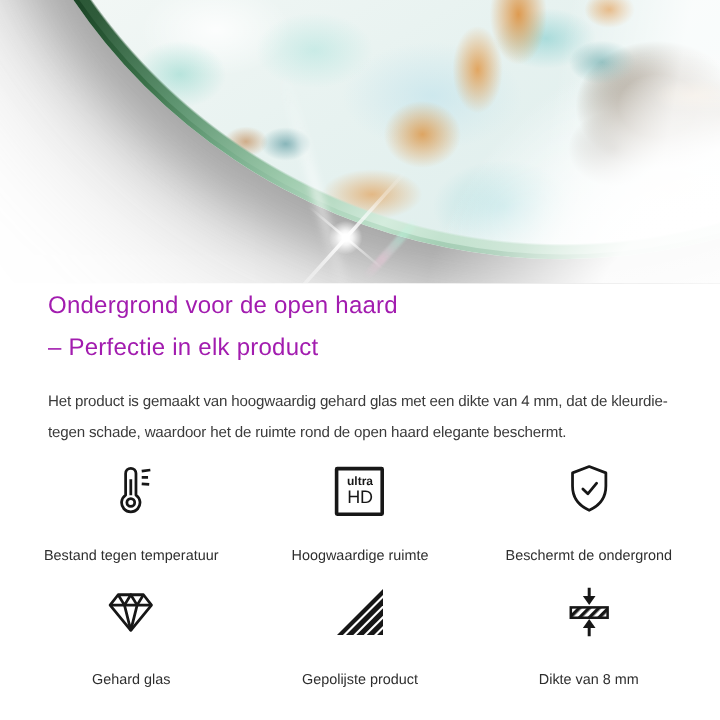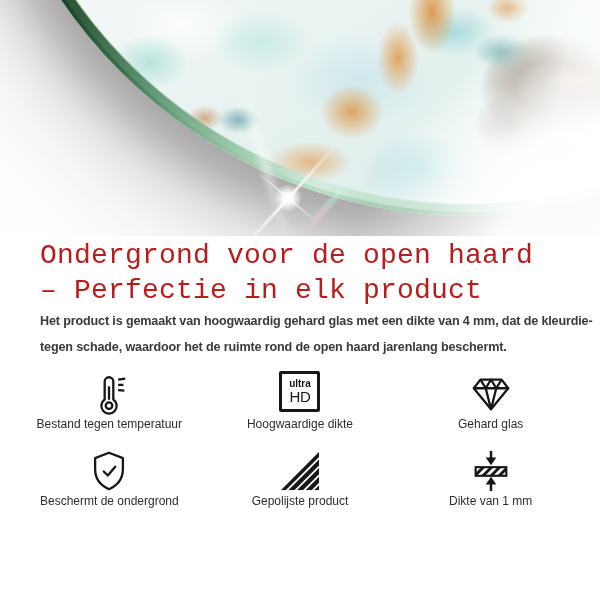--- a/index.html
+++ b/index.html
@@ -98,48 +98,47 @@
   .sparkle-prism {
     position: absolute; left: 6px; top: 6px; width: 64px; height: 7px;
     transform: rotate(-48deg); filter: blur(1px); opacity: 0.55;
     background: linear-gradient(90deg, rgba(170,240,255,0), rgba(255,205,230,0.7), rgba(185,255,230,0.7), rgba(255,255,200,0));
   }
 
   
   .copy { padding: 0 40px; }
   .title {
     margin: 2px 0 0 0;
-    font-family: Liberation Mono, monospace;
+    font-family: Liberation Sans, sans-serif;
     font-weight: 400;
-    font-size: 28px;
+    font-size: 20px;
     line-height: 35px;
-    color: #b91c1c;
+    color: #a21caf;
     letter-spacing: 0.2px;
   }
   .intro {
-    margin-top: 0;
+    margin-top: 13px;
     font-size: 12.6px;
     letter-spacing: -0.15px;
     line-height: 26px;
     color: #3a3a3a;
     white-space: nowrap;
-    font-weight: bold;
   }
 
   
   .features {
     display: grid;
     grid-template-columns: repeat(3, 1fr);
     row-gap: 17px;
     padding: 0 14px;
     margin-top: 11px;
   }
   .feature { display: flex; flex-direction: column; align-items: center; }
-  .icon-box { height: 46px; display: flex; align-items: flex-start; justify-content: center; }
-  .feature-label { margin-top: 0; font-size: 12px; color: #2e2e2e; }
+  .icon-box { height: 46px; display: flex; align-items: flex-end; justify-content: center; }
+  .feature-label { margin-top: 26px; font-size: 12px; color: #2e2e2e; }
   .icon-svg { stroke: #171717; fill: none; stroke-width: 2.4; }
   .uhd-box {
     width: 35px; height: 35px;
     border: 3px solid #171717; border-radius: 2px;
     display: flex; flex-direction: column; align-items: center; justify-content: center;
     color: #171717;
   }
   .uhd-top { font-size: 10px; font-weight: 600; line-height: 10px; letter-spacing: 0; }
   .uhd-bottom { font-size: 15px; font-weight: 400; line-height: 15px; letter-spacing: -0.3px; }
 </style>
@@ -162,21 +161,21 @@
     </div>
   </div>
 
   <div class="copy">
     <h1 class="title">
       <span>Ondergrond voor de open haard</span><br>
       <span>– Perfectie in elk product</span>
     </h1>
     <div class="intro">
       <div>Het product is gemaakt van hoogwaardig gehard glas met een dikte van 4 mm, dat de kleurdie-</div>
-      <div>tegen schade, waardoor het de ruimte rond de open haard jarenlang beschermt.</div>
+      <div>tegen schade, waardoor het de ruimte rond de open haard elegante beschermt.</div>
     </div>
   </div>
 
   <div class="features">
 
     <div class="feature">
       <div class="icon-box">
         <svg class="icon-svg" width="46" height="46" viewBox="0 0 48 48">
           <path d="M19.5 29.8 L19.5 11 A4.5 4.5 0 0 1 28.5 11 L28.5 29.8 A8 8 0 1 1 19.5 29.8 Z" stroke-linejoin="round"></path>
           <line x1="24" y1="16" x2="24" y2="30"></line>
@@ -189,43 +188,43 @@
       <div class="feature-label">Bestand tegen temperatuur</div>
     </div>
 
     <div class="feature">
       <div class="icon-box">
         <div class="uhd-box">
           <span class="uhd-top">ultra</span>
           <span class="uhd-bottom">HD</span>
         </div>
       </div>
-      <div class="feature-label">Hoogwaardige dikte</div>
+      <div class="feature-label">Hoogwaardige ruimte</div>
+    </div>
+
+    <div class="feature">
+      <div class="icon-box">
+        <svg class="icon-svg" width="46" height="46" viewBox="0 0 48 48">
+          <path d="M24 5 L38.5 10.5 L38.5 22 C38.5 32.3 32.3 39.4 24 43 C15.7 39.4 9.5 32.3 9.5 22 L9.5 10.5 Z" stroke-linejoin="round"></path>
+          <path d="M18.5 24.5 L22.8 28.7 L30.5 19.5" stroke-linecap="round" stroke-linejoin="round"></path>
+        </svg>
+      </div>
+      <div class="feature-label">Beschermt de ondergrond</div>
     </div>
 
     <div class="feature">
       <div class="icon-box">
         <svg class="icon-svg" width="46" height="46" viewBox="0 0 48 48" stroke-width="2.2">
           <path d="M13 9 L35 9 L42 18 L24 40 L6 18 Z" stroke-linejoin="round"></path>
           <path d="M13 9 L18.5 18 L24 9 L29.5 18 L35 9" stroke-linejoin="round"></path>
           <line x1="6" y1="18" x2="42" y2="18"></line>
           <path d="M18.5 18 L24 40 L29.5 18"></path>
         </svg>
       </div>
       <div class="feature-label">Gehard glas</div>
-    </div>
-
-    <div class="feature">
-      <div class="icon-box">
-        <svg class="icon-svg" width="46" height="46" viewBox="0 0 48 48">
-          <path d="M24 5 L38.5 10.5 L38.5 22 C38.5 32.3 32.3 39.4 24 43 C15.7 39.4 9.5 32.3 9.5 22 L9.5 10.5 Z" stroke-linejoin="round"></path>
-          <path d="M18.5 24.5 L22.8 28.7 L30.5 19.5" stroke-linecap="round" stroke-linejoin="round"></path>
-        </svg>
-      </div>
-      <div class="feature-label">Beschermt de ondergrond</div>
     </div>
 
     <div class="feature">
       <div class="icon-box">
         <svg width="46" height="46" viewBox="0 0 48 48">
           <defs>
             <clipPath id="triClip">
                 <polygon points="4,44 44,44 44,4"></polygon>
               </clipPath>
           </defs>
@@ -250,17 +249,17 @@
               <rect width="3" height="6" fill="#171717"></rect>
             </pattern>
           </defs>
           <line x1="24" y1="3" x2="24" y2="11" stroke="#171717" stroke-width="2.6"></line>
           <polygon points="18.5,10 29.5,10 24,18" fill="#171717"></polygon>
           <rect x="8" y="20" width="32" height="9" fill="url(#hatch)" stroke="#171717" stroke-width="2.2"></rect>
           <line x1="24" y1="45" x2="24" y2="37" stroke="#171717" stroke-width="2.6"></line>
           <polygon points="18.5,38 29.5,38 24,30" fill="#171717"></polygon>
         </svg>
       </div>
-      <div class="feature-label">Dikte van 1 mm</div>
+      <div class="feature-label">Dikte van 8 mm</div>
     </div>
 
   </div>
 </div>
 
 </body></html>

